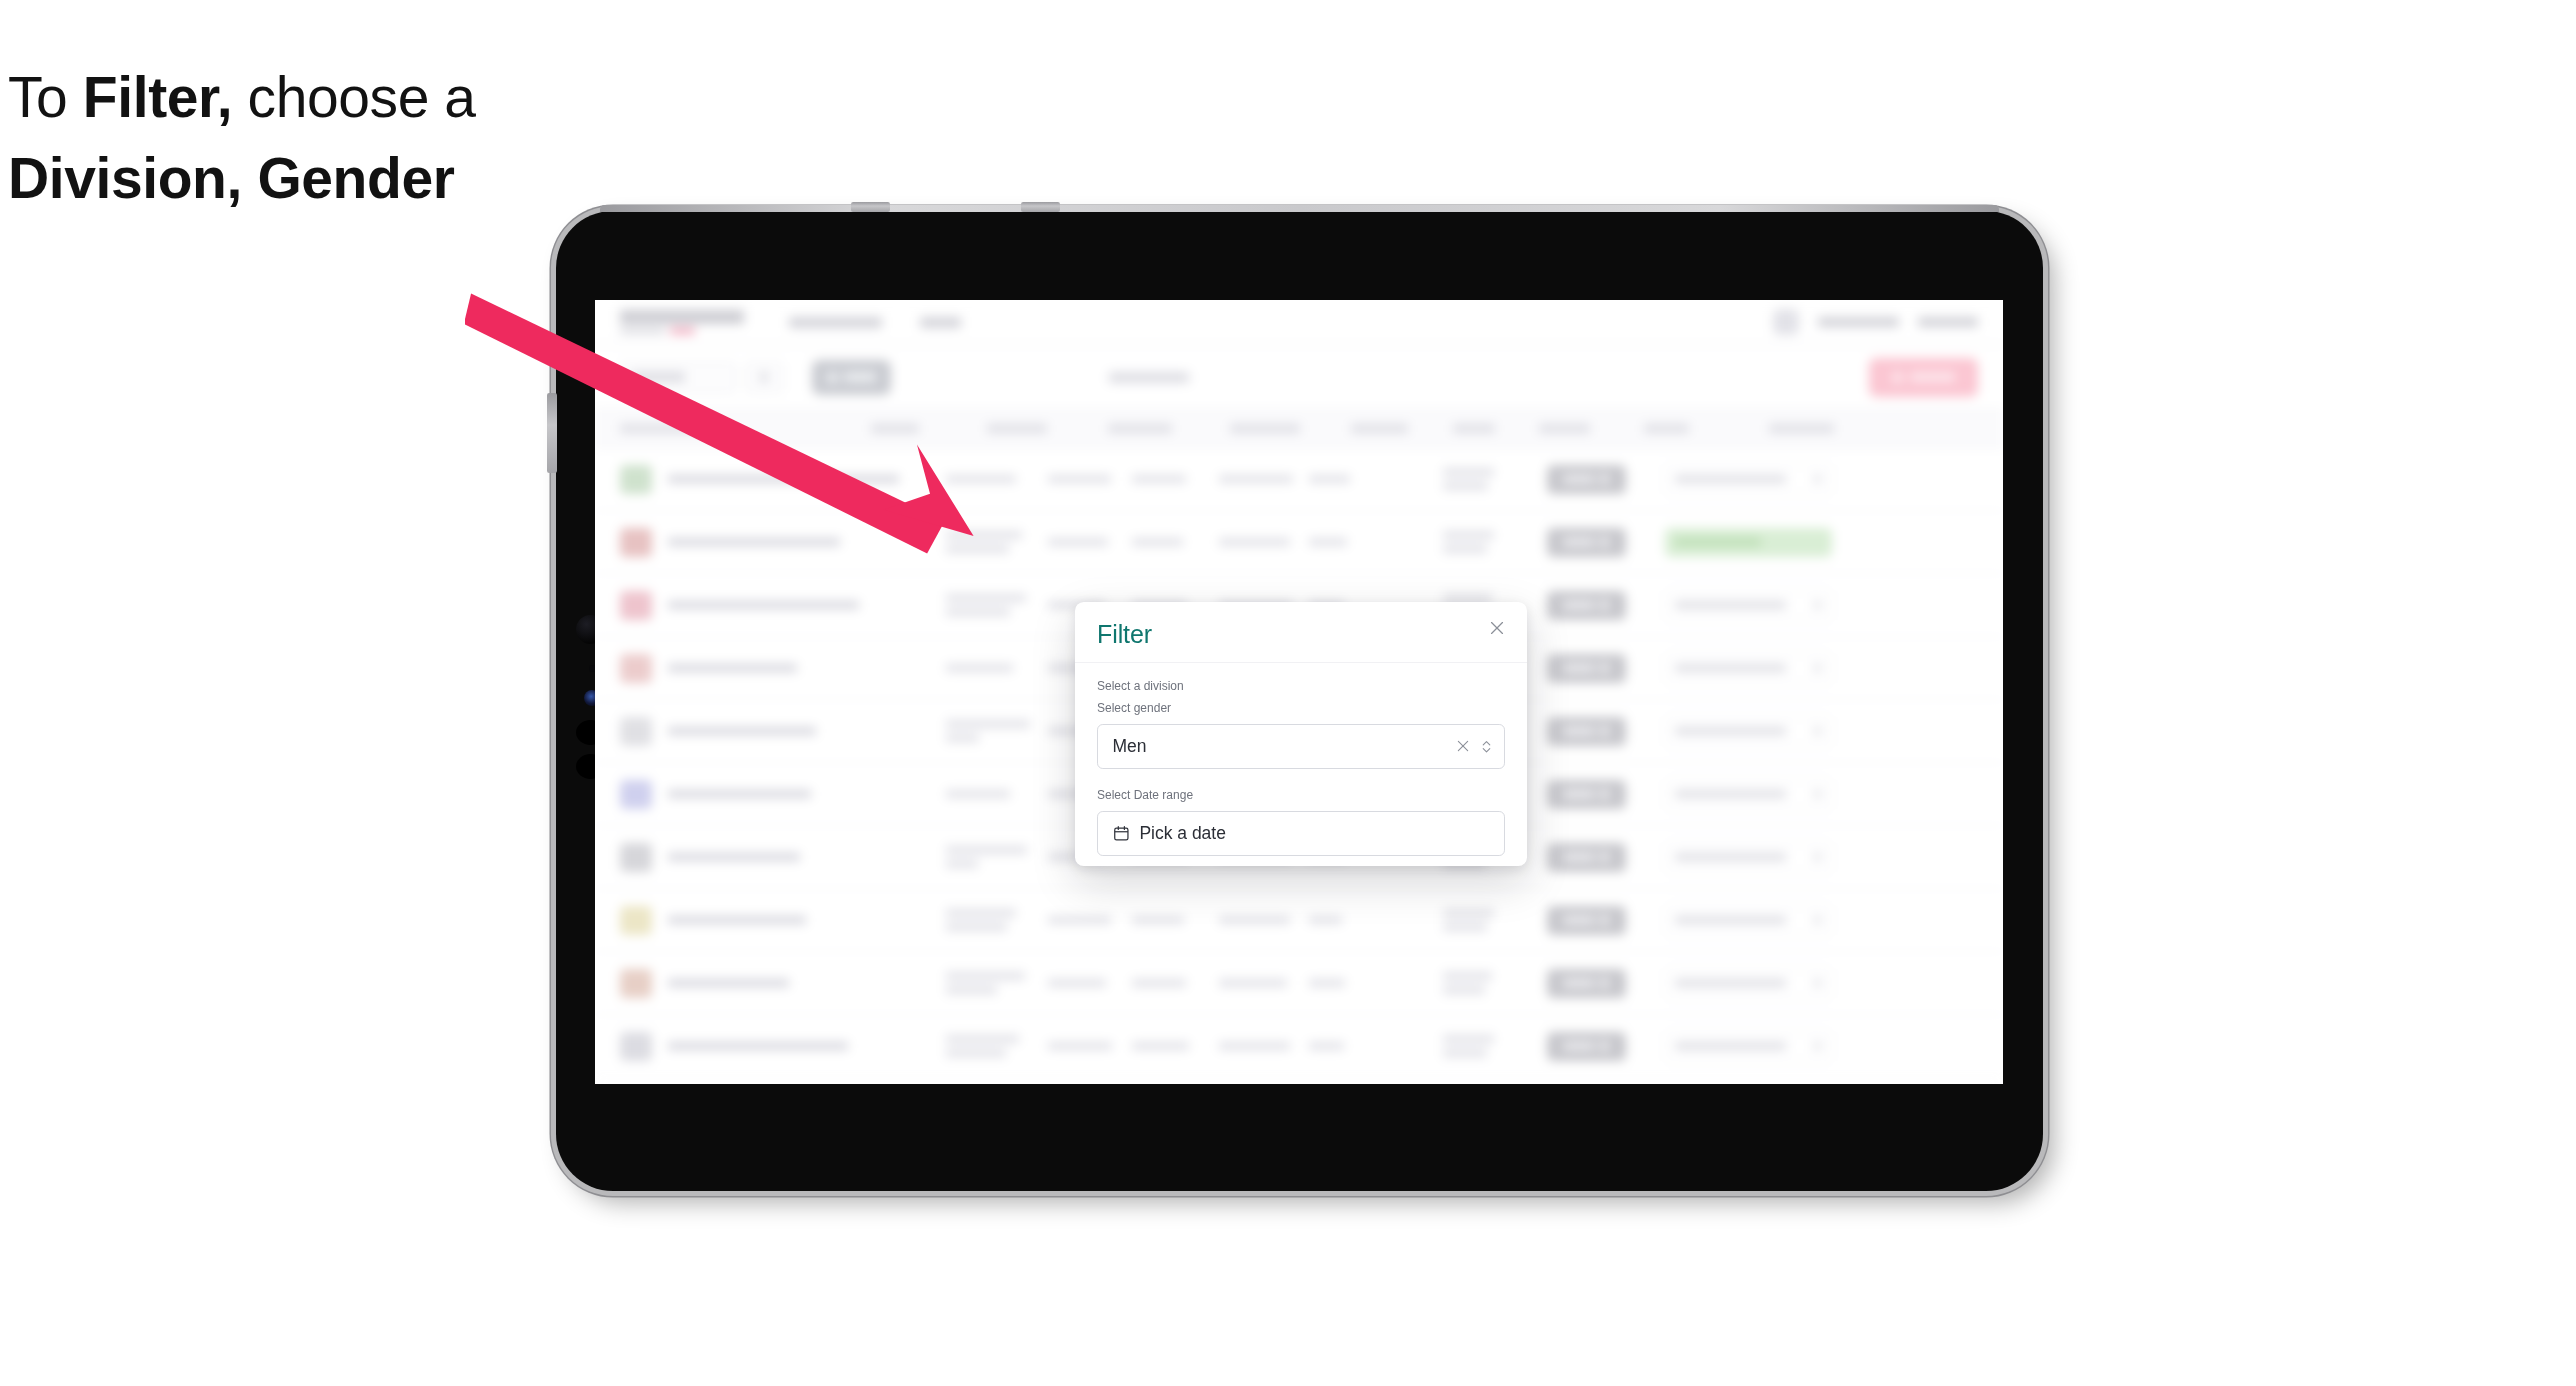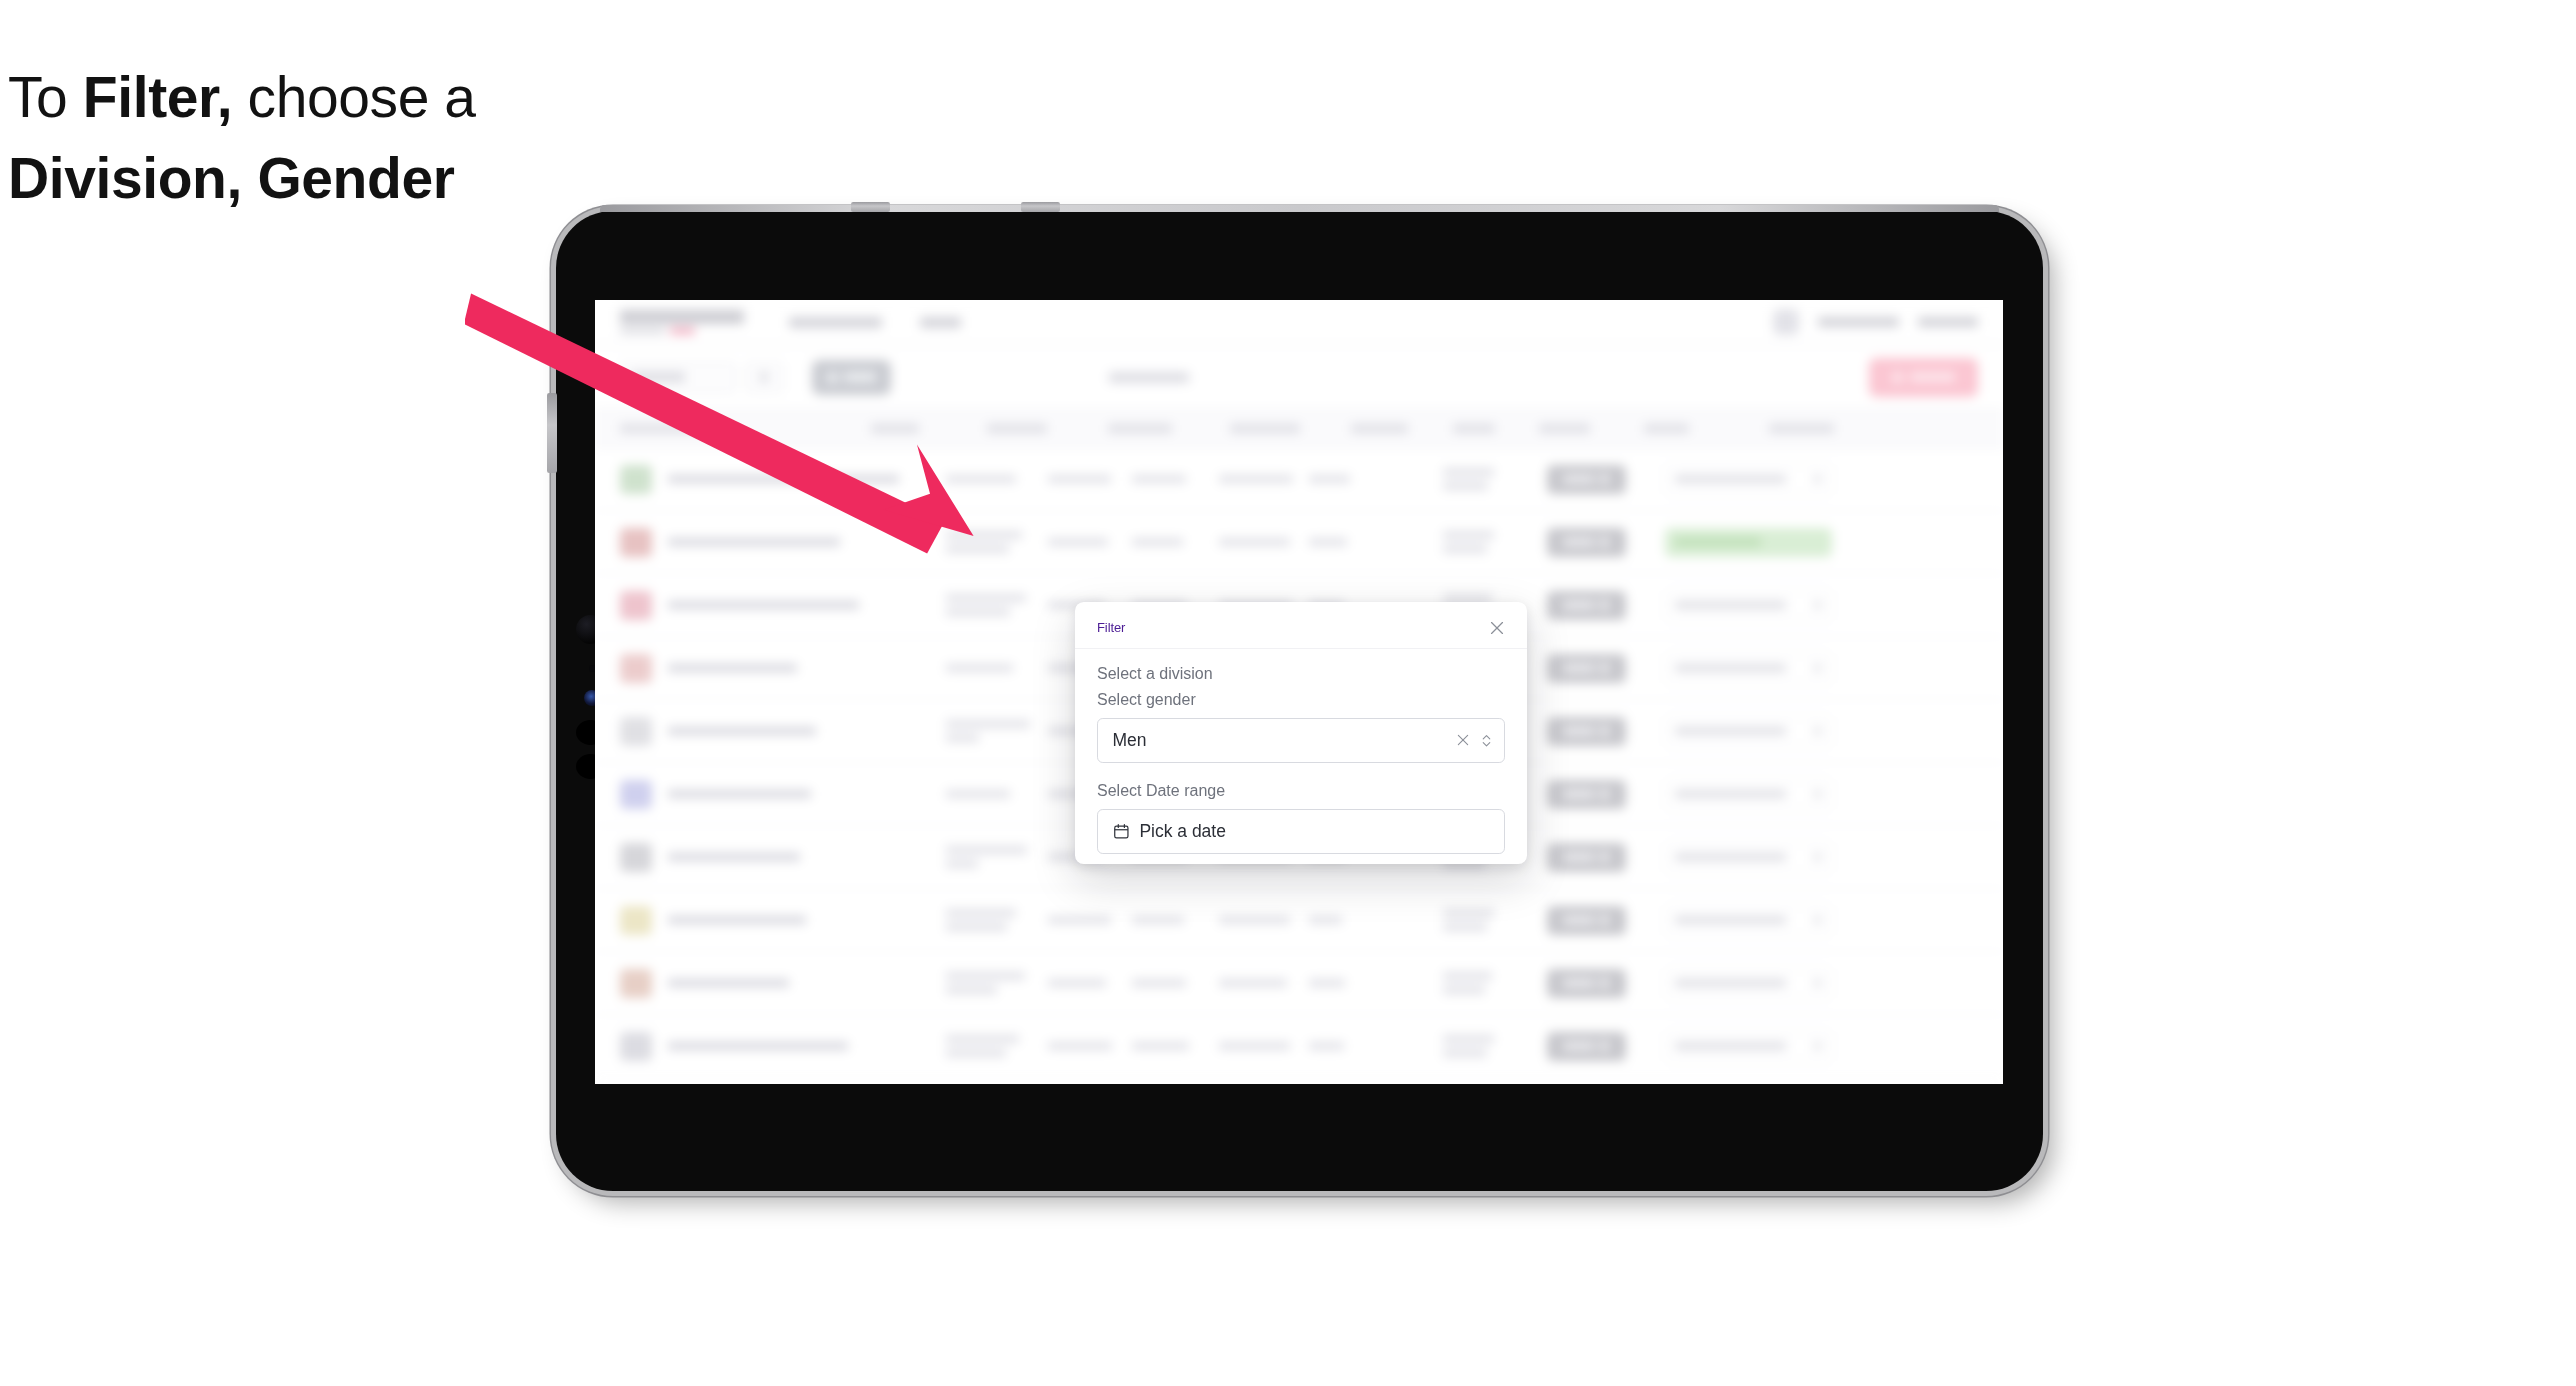--- a/index.html
+++ b/index.html
@@ -151,29 +151,29 @@
     width: 452px;
     background: #ffffff;
     border-radius: 8.7px;
     box-shadow: 0 16px 44px rgba(17,20,31,0.17), 0 3.6px 11.6px rgba(17,20,31,0.10);
   }
   .modal-head {
     padding: 17.5px 22px 13px 22px;
     border-bottom: 0.7px solid #f1f1f4;
     position: relative;
   }
-  .modal-title { font-size: 13px; font-weight: 400; color: #4c1d95; letter-spacing: -0.1px; }
+  .modal-title { font-size: 25px; font-weight: 400; color: #0f766e; letter-spacing: -0.1px; }
   .modal-close {
     position: absolute; right: 19px; top: 14.5px;
     width: 22px; height: 22px; color: #8b8f98;
     display: flex; align-items: center; justify-content: center;
     cursor: pointer; background: none; border: none;
   }
   .modal-body { padding: 16px 22px 5.8px 22px; }
-  .field-label { font-size: 16px; color: #6e727c; margin-bottom: 8.7px; font-weight: 400; }
+  .field-label { font-size: 12px; color: #6e727c; margin-bottom: 8.7px; font-weight: 400; }
   .sel-input {
     height: 45px; border: 0.7px solid #d8dae0; border-radius: 5.8px;
     display: flex; align-items: center; padding: 0 11.6px 0 14.5px;
     background: #ffffff; margin-bottom: 19px;
   }
   .sel-input.focused { border-color: #b4bcd6; box-shadow: 0 0 0 2.2px rgba(180,190,216,0.28); }
   .sel-value { font-size: 17.5px; color: #2b2e36; flex: 1; }
   .sel-icons { display: flex; align-items: center; gap: 11.6px; color: #8c9099; }
   .sel-x { font-size: 19px; line-height: 1; color:#8c9099; cursor:pointer; }
   .sel-chev { display: flex; flex-direction: column; line-height: 0.62; font-size: 14.5px; color:#8c9099; cursor:pointer; }

